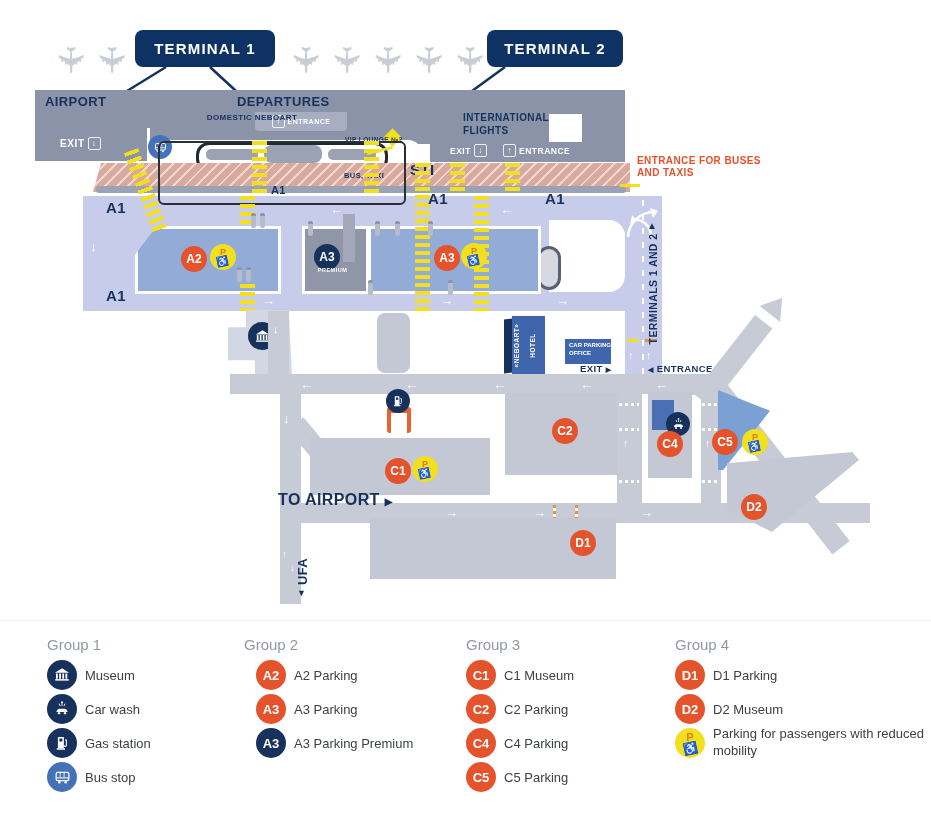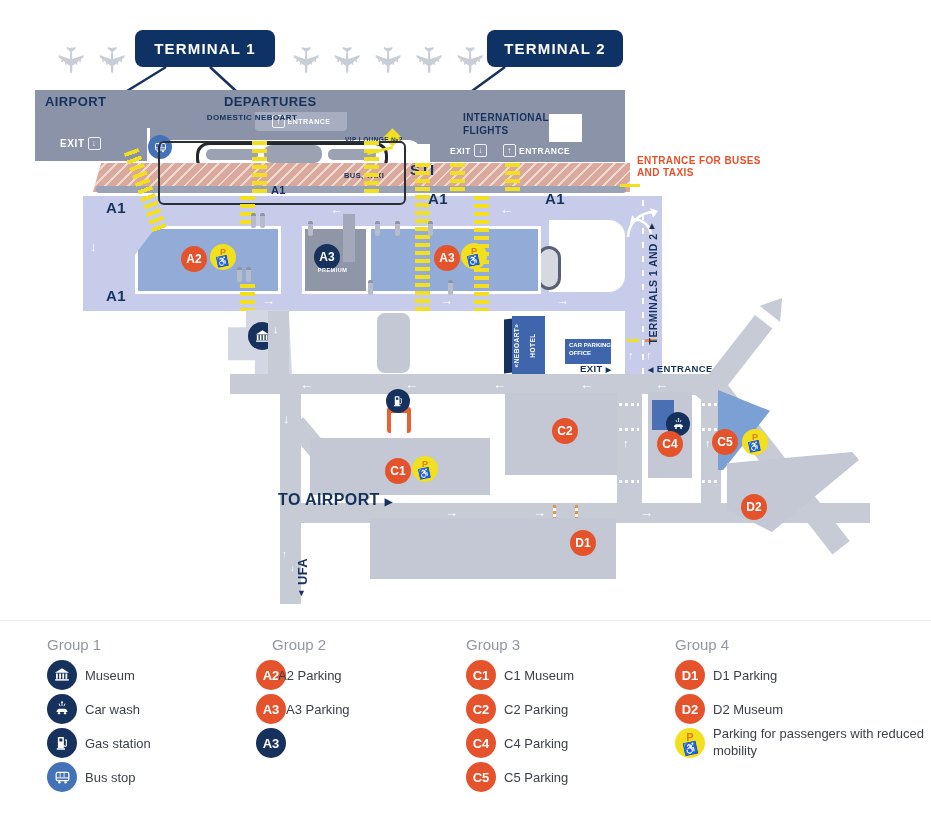--- a/index.html
+++ b/index.html
@@ -70,21 +70,21 @@
   <div class="abs badge" style="left:487px;top:30px;width:136px;height:37px;">TERMINAL 2</div>
 
   <div class="abs tgray" style="left:35px;top:90px;width:590px;height:38px;"></div>
   <div class="abs tgray" style="left:150px;top:110px;width:200px;height:36px;"></div>
   <div class="abs tgray" style="left:345px;top:128px;width:90px;height:16px;"></div>
   <div class="abs tgray" style="left:430px;top:110px;width:195px;height:52px;"></div>
   <div class="abs" style="left:549px;top:114px;width:33px;height:28px;background:#fff;"></div>
   <div class="abs tgray" style="left:35px;top:128px;width:112px;height:33px;"></div>
 
   <div class="abs maplabel" style="left:45px;top:94px;font-size:13px;">AIRPORT</div>
-  <div class="abs maplabel" style="left:224px;top:94px;font-size:13px;">DEPARTURES</div>
+  <div class="abs maplabel" style="left:237px;top:94px;font-size:13px;">DEPARTURES</div>
 
   <div class="abs ltgray" style="left:255px;top:112px;width:92px;height:19px;border-radius:0 0 4px 4px;display:flex;align-items:center;justify-content:center;gap:3px;">
     <span class="ebox white">↑</span>
     <span class="white b" style="font-size:7px;letter-spacing:.5px;">ENTRANCE</span>
   </div>
 
   <div class="abs maplabel" style="left:198px;top:113px;width:108px;font-size:8px;text-align:center;white-space:normal;line-height:1.25;">DOMESTIC NEBOART</div>
   <div class="abs maplabel" style="left:463px;top:112px;width:110px;font-size:10px;white-space:normal;line-height:1.25;">INTERNATIONAL FLIGHTS</div>
 
   <div class="abs exitlbl" style="left:60px;top:137px;font-size:10px;letter-spacing:.6px;">
@@ -366,26 +366,27 @@
         <rect x="4" y="5.5" width="16" height="10.5" rx="2" stroke="#fff" stroke-width="1.6" fill="none"></rect>
         <line x1="4.5" y1="12.5" x2="19.5" y2="12.5" stroke="#fff" stroke-width="1.3"></line>
         <line x1="9" y1="6" x2="9" y2="12" stroke="#fff" stroke-width="1.1"></line>
         <line x1="14" y1="6" x2="14" y2="12" stroke="#fff" stroke-width="1.1"></line>
         <circle cx="8" cy="18" r="1.6" fill="#fff"></circle>
         <circle cx="16" cy="18" r="1.6" fill="#fff"></circle>
       </svg>
   </div>
   <div class="abs litem-label" style="left:85px;top:762px;height:30px;display:flex;align-items:center;">Bus stop</div>
 
-  <div class="abs lhead" style="left:272px;top:636px;">Group 2</div>
+  <div class="abs lhead" style="left:244px;top:636px;">Group 2</div>
   <div class="abs marker lmark" style="left:256px;top:660px;">A2</div>
-  <div class="abs litem-label" style="left:278px;top:660px;height:30px;display:flex;align-items:center;">A2 Parking</div>
+  <div class="abs litem-label" style="left:294px;top:660px;height:30px;display:flex;align-items:center;">A2 Parking</div>
   <div class="abs marker lmark" style="left:256px;top:694px;">A3</div>
-  <div class="abs litem-label" style="left:286px;top:694px;height:30px;display:flex;align-items:center;">A3 Parking</div>
+  <div class="abs litem-label" style="left:294px;top:694px;height:30px;display:flex;align-items:center;">A3 Parking</div>
   <div class="abs marker lmark mnavy" style="left:256px;top:728px;">A3</div>
+  <div class="abs litem-label" style="left:294px;top:728px;height:30px;display:flex;align-items:center;">A3 Parking Premium</div>
 
   <div class="abs lhead" style="left:466px;top:636px;">Group 3</div>
   <div class="abs marker lmark" style="left:466px;top:660px;">C1</div>
   <div class="abs litem-label" style="left:504px;top:660px;height:30px;display:flex;align-items:center;">C1 Museum</div>
   <div class="abs marker lmark" style="left:466px;top:694px;">C2</div>
   <div class="abs litem-label" style="left:504px;top:694px;height:30px;display:flex;align-items:center;">C2 Parking</div>
   <div class="abs marker lmark" style="left:466px;top:728px;">C4</div>
   <div class="abs litem-label" style="left:504px;top:728px;height:30px;display:flex;align-items:center;">C4 Parking</div>
   <div class="abs marker lmark" style="left:466px;top:762px;">C5</div>
   <div class="abs litem-label" style="left:504px;top:762px;height:30px;display:flex;align-items:center;">C5 Parking</div>

